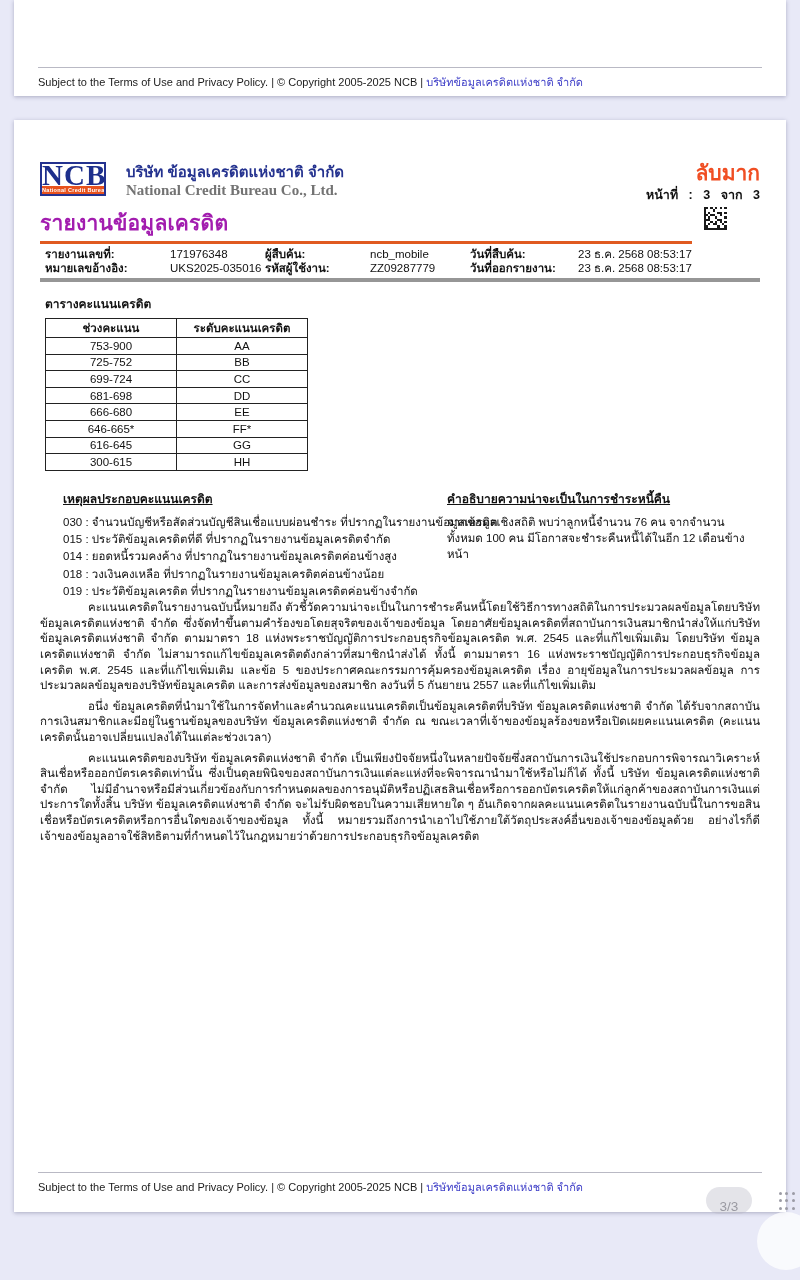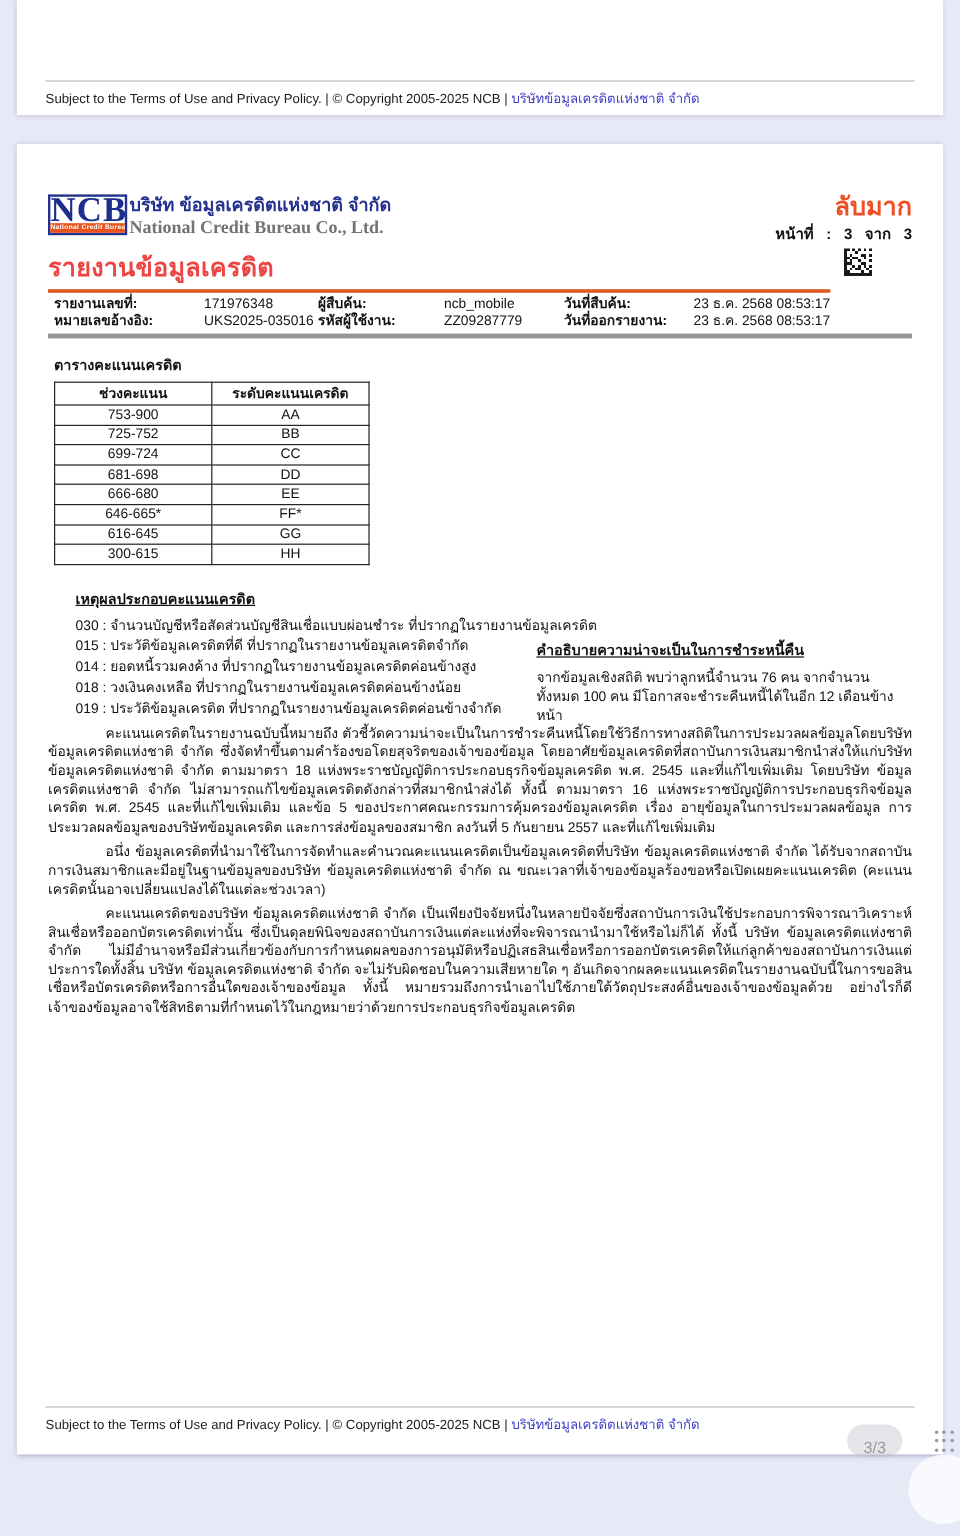--- a/index.html
+++ b/index.html
@@ -16,46 +16,46 @@
   .page-main .page-footer { bottom:16px; }
   .footer-rule { height:1px; background:#b9b9c4; margin-bottom:5px; }
   .footer-text { font-size:11px; color:#1c1c1c; }
   .footer-text .thai { color:#4040c8; }
 
   
   .hdr { display:flex; align-items:flex-start; }
   .ncb-logo { width:66px; border:2px solid #24328f; background:#fff; flex:0 0 auto; }
   .logo-ncb { font-family:"Liberation Serif","DejaVu Serif",serif; font-weight:bold; font-size:29px; line-height:22px; color:#1d2f8c; text-align:center; letter-spacing:1px; }
   .logo-strip { background:#e8521d; color:#fff; font-size:5.5px; line-height:8px; text-align:center; font-weight:bold; letter-spacing:.3px; white-space:nowrap; overflow:hidden; }
-  .company { margin-left:2px; padding-top:1px; }
+  .company { margin-left:20px; padding-top:1px; }
   .co-th { font-size:15px; font-weight:bold; color:#24328f; line-height:18px; }
   .co-en { font-family:"Liberation Serif","DejaVu Serif",serif; font-size:15px; font-weight:bold; color:#737373; line-height:18px; }
   .conf { margin-left:auto; text-align:right; padding-top:0; }
   .conf-label { font-size:21px; font-weight:bold; color:#f04e23; line-height:22px; }
   .conf-page { font-size:12.5px; font-weight:bold; color:#111; word-spacing:7px; margin-top:1px; }
 
-  .doc-title { font-size:21px; font-weight:bold; color:#ef4444; margin-top:1px; letter-spacing:.2px; }
+  .doc-title { font-size:21px; font-weight:bold; color:#a21caf; margin-top:1px; letter-spacing:.2px; }
   .orange-rule { height:3px; background:#e05a20; margin-top:2px; width:calc(100% - 68px); }
   .barcode { position:absolute; top:87px; right:59px; width:24px; height:23px; }
 
   
   .info-grid { display:grid; grid-template-columns:125px 95px 105px 100px 108px auto; margin-top:3px; font-size:11.5px; line-height:14px; padding-left:5px; }
   .info-grid .lbl { font-weight:bold; }
   .gray-rule { height:4px; background:#969696; margin-top:3px; }
 
   
   .score-title { font-size:12px; font-weight:bold; margin-top:12px; padding-left:5px; }
   table.score { border-collapse:collapse; margin-top:5px; margin-left:5px; }
   table.score th, table.score td { border:1.4px solid #222; width:131px; height:16.6px; text-align:center; font-size:11.5px; padding:0; }
   table.score th { font-weight:bold; }
 
   
   .two-col { display:flex; margin-top:18px; }
   .col-left { width:372px; flex:0 0 auto;margin-left:23px; }
-  .col-right { margin-left:12px; flex:1;margin-top:43px; }
+  .col-right { margin-left:12px; flex:1; }
   .sec-h { font-size:12px; font-weight:bold; text-decoration:underline; margin-bottom:6px; }
   .reason { font-size:11.5px; line-height:17.3px; white-space:nowrap; }
   .prob-text { font-size:11.5px; line-height:16px; }
 
   
   .paras { }
   .para { font-size:11.5px; line-height:15.6px; text-align:justify; text-indent:48px; margin-bottom:5px; }
   .para + .para { margin-top:4px; }
 
   

